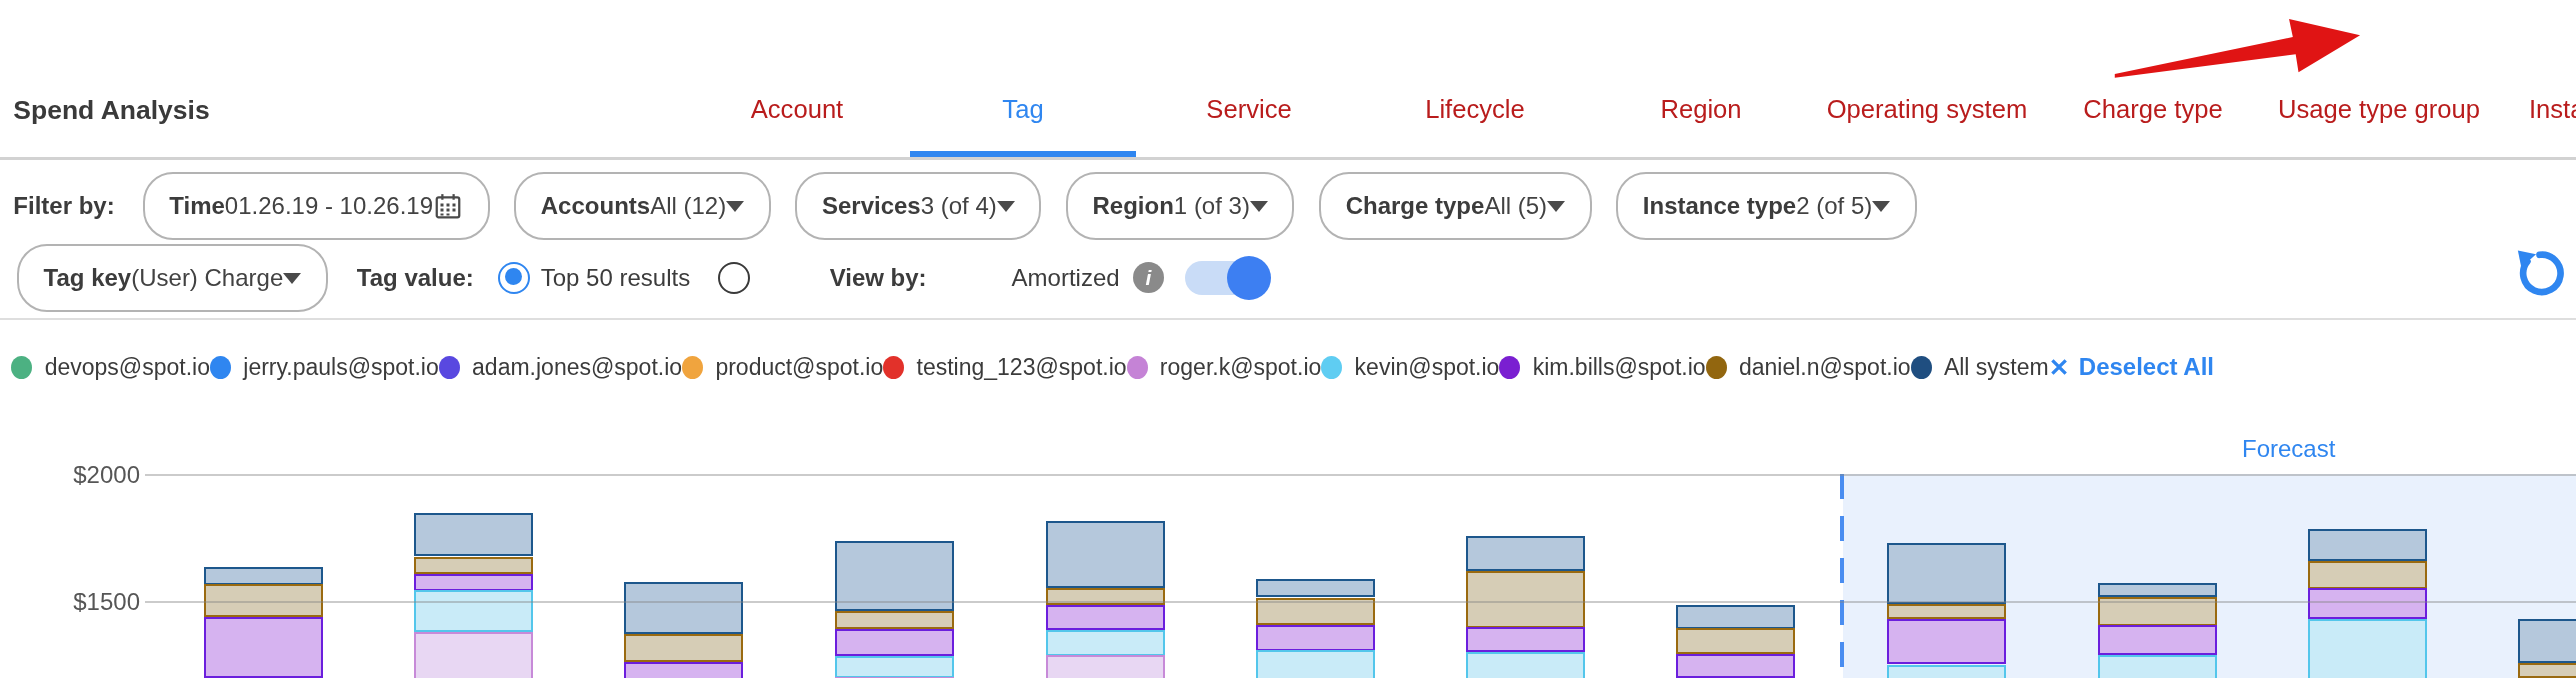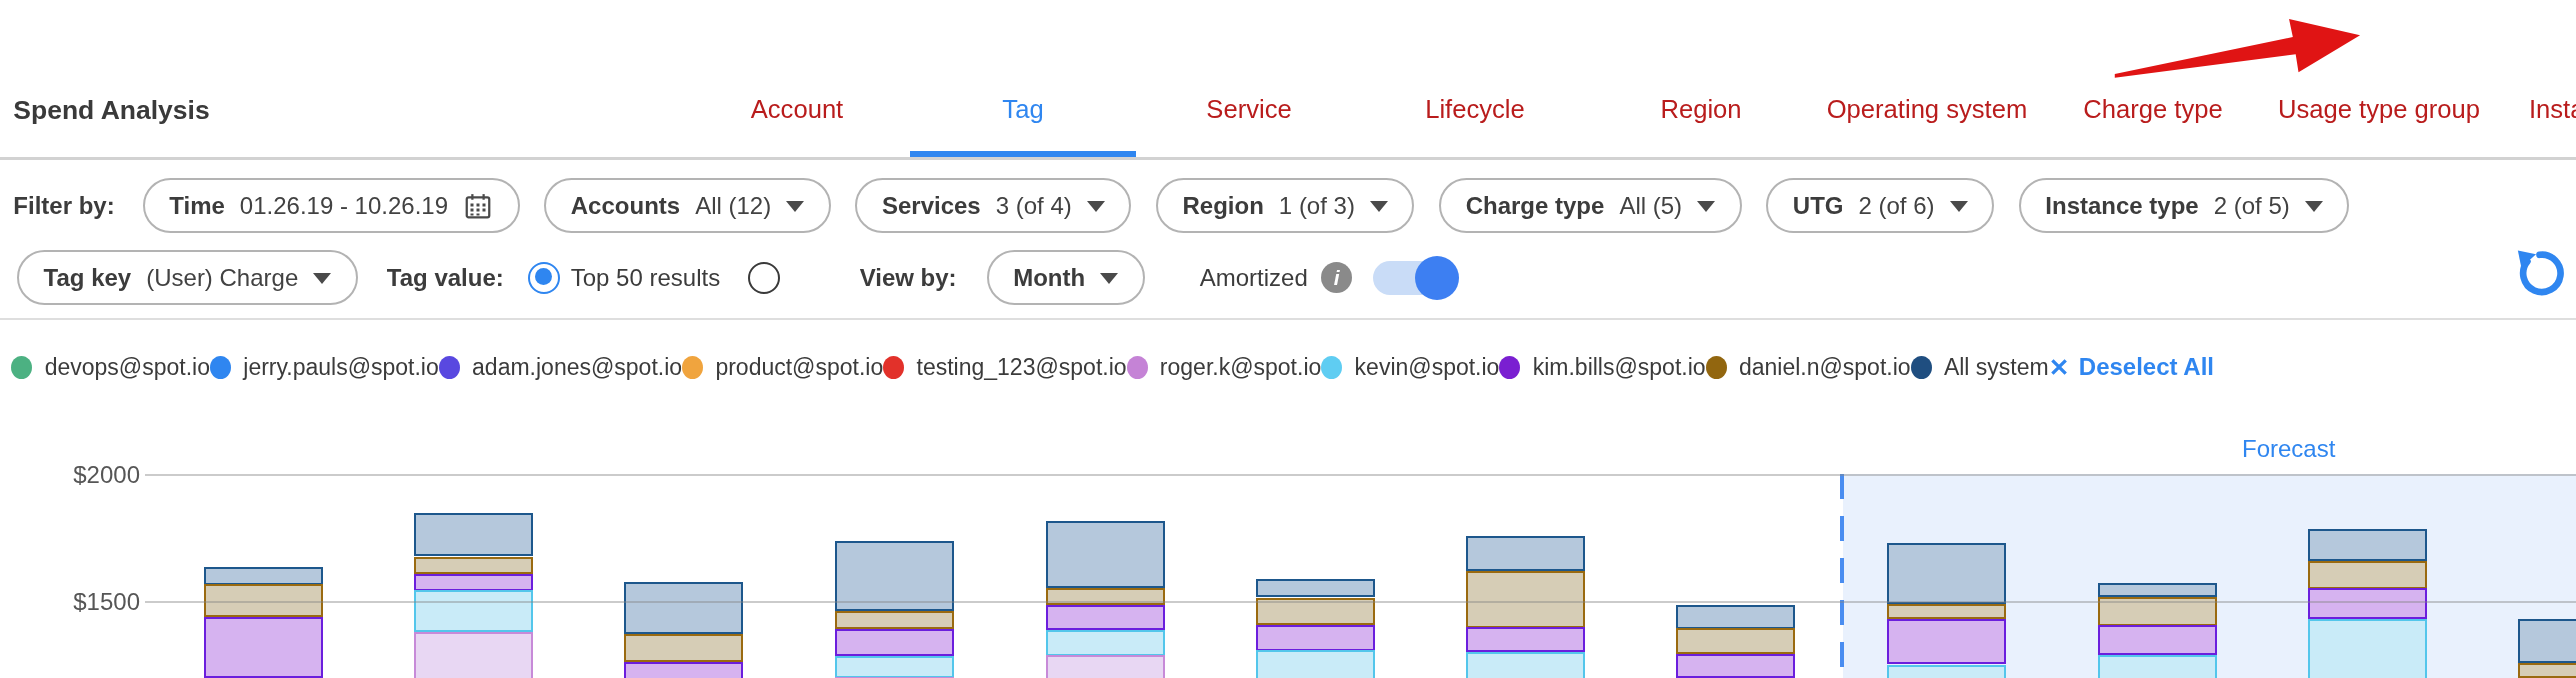--- a/index.html
+++ b/index.html
@@ -14,22 +14,22 @@
   #tab-underline{position:absolute;top:151px;height:6.6px;background:#2f86f0;}
   #divider-1{position:absolute;left:0;top:157px;width:2576px;height:2.8px;background:#d2d2d2;}
   #save-report{position:absolute;left:2376px;top:5.7px;display:flex;align-items:center;gap:13.3px;cursor:pointer;}
   #save-report .lbl{font-size:26.5px;font-weight:700;color:#2f86f0;}
   #annotation-arrow{position:absolute;left:0;top:0;pointer-events:none;}
 
   
   #filter-row{position:absolute;left:13.3px;top:178px;height:55px;display:flex;align-items:center;}
   #filter-by-label{font-size:24px;font-weight:700;margin-right:28px;}
   #pills{display:flex;gap:24.6px;}
-  .pill{height:55px;border:2.4px solid #b3b3b3;border-radius:30px;display:flex;align-items:center;
-        gap:15px;padding:0 24.6px;box-sizing:border-box;background:#fff;cursor:pointer;white-space:nowrap;}
+  .pill{height:68px;border:2.4px solid #b3b3b3;border-radius:30px;display:flex;align-items:center;
+        padding:0 24.6px;box-sizing:border-box;background:#fff;cursor:pointer;white-space:nowrap;}
   .pill .pl{font-size:24px;font-weight:700;color:#3c3c3c;}
   .pill .pv{font-size:24px;font-weight:400;color:#424242;}
   .caret{width:0;height:0;border-left:9.5px solid transparent;border-right:9.5px solid transparent;
          border-top:11.4px solid #4a4a4a;margin-top:2.8px;}
 
   
   #tag-row{position:absolute;left:17px;top:250px;height:55px;display:flex;align-items:center;}
   #tag-row .gap{display:inline-block;}
   .text-label{font-size:24px;font-weight:700;color:#3c3c3c;white-space:nowrap;}
   .radio{width:32px;height:32px;border-radius:50%;box-sizing:border-box;background:#fff;cursor:pointer;}
@@ -201,25 +201,20 @@
           <span class="pl">Region</span>
           <span class="pv">1 (of 3)</span>
           <span class="caret"></span>
         </div>
         <div class="pill">
           <span class="pl">Charge type</span>
           <span class="pv">All (5)</span>
           <span class="caret"></span>
         </div>
         <div class="pill">
-          <span class="pl">UTG</span>
-          <span class="pv">2 (of 6)</span>
-          <span class="caret"></span>
-        </div>
-        <div class="pill">
           <span class="pl">Instance type</span>
           <span class="pv">2 (of 5)</span>
           <span class="caret"></span>
         </div>
       </div>
   </div>
 
   <div id="tag-row">
     <div class="pill">
       <span class="pl">Tag key</span>
@@ -231,24 +226,20 @@
     <span class="gap" style="width:24.6px"></span>
     <span class="radio sel"></span>
     <span class="gap" style="width:10.4px"></span>
     <span class="radio-label">Top 50 results</span>
     <span class="gap" style="width:27.5px"></span>
     <span class="radio unsel"></span>
     <span class="gap" style="width:19px"></span>
     <span class="gap" style="width:61px"></span>
     <span class="text-label">View by:</span>
     <span class="gap" style="width:30px"></span>
-    <div class="pill">
-      <span class="pl">Month</span>
-      <span class="caret"></span>
-    </div>
     <span class="gap" style="width:55px"></span>
     <span class="radio-label">Amortized</span>
     <span class="gap" style="width:13.3px"></span>
     <span id="info-icon">i</span>
     <span class="gap" style="width:21px"></span>
     <div id="amortized-toggle">
         <span class="knob"></span>
       </div>
   </div>
 

